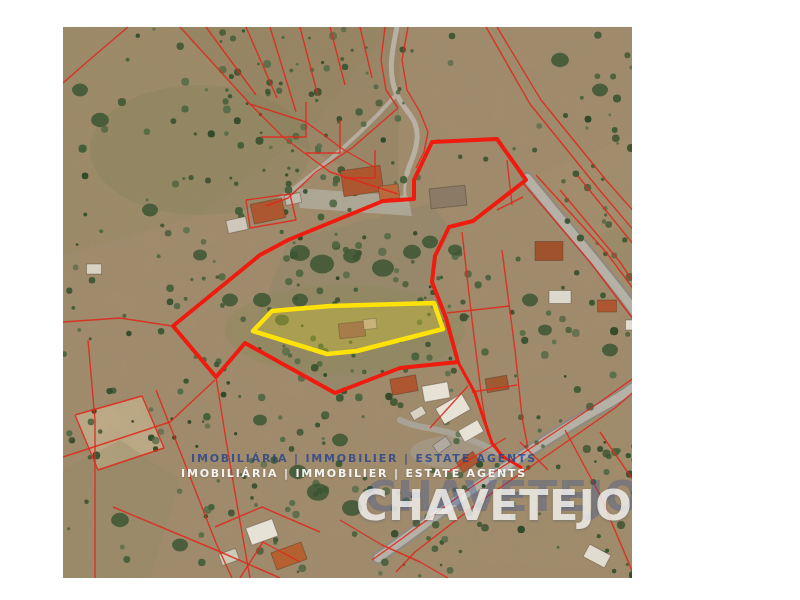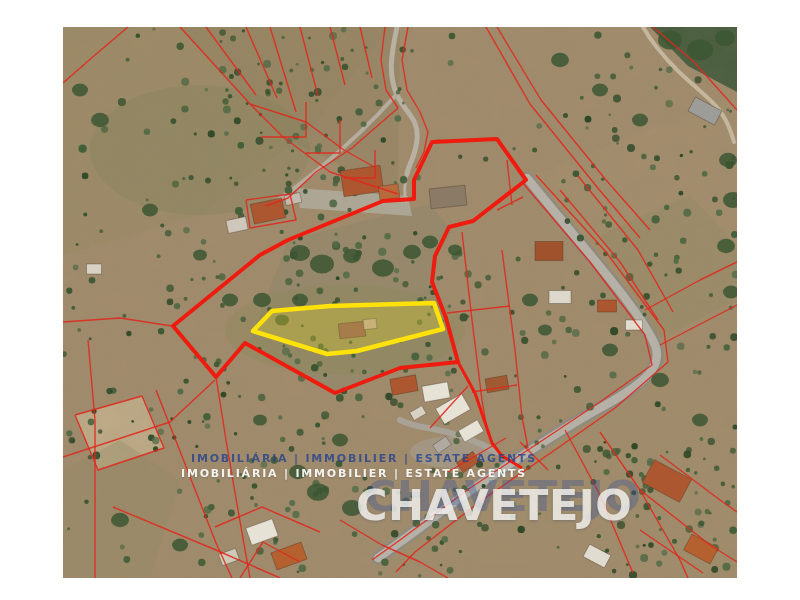--- a/index.html
+++ b/index.html
@@ -1,16 +1,16 @@
 <!DOCTYPE html>
 <html><head>
 <meta charset="utf-8">
 <style>
   html,body{margin:0;padding:0;background:#ffffff;}
-  .page{position:relative;width:800px;height:600px;background:#ffffff;overflow:hidden;
+  .page{position:relative;width:632px;height:600px;background:#ffffff;overflow:hidden;
         font-family:"DejaVu Sans","Liberation Sans",sans-serif;}
   .map-area{position:absolute;left:63px;top:27px;width:674px;height:551px;background:#a28b6c;overflow:hidden;}
   .map-area svg{display:block;}
   .wm{position:absolute;white-space:nowrap;font-weight:bold;pointer-events:none;}
   .wm-tag-shadow{left:191px;top:452px;font-size:11px;letter-spacing:1.8px;opacity:.78;}
   .wm-tag{left:181px;top:467px;font-size:11px;letter-spacing:1.8px;opacity:.9;
           text-shadow:0 1px 2px rgba(60,60,60,.35);}
   .wm-brand-shadow{left:365px;top:471px;font-size:43px;letter-spacing:.5px;opacity:.32;}
   .wm-brand{left:356px;top:480px;font-size:43px;letter-spacing:.5px;opacity:.8;
             text-shadow:0 1px 3px rgba(50,70,110,.4);}

